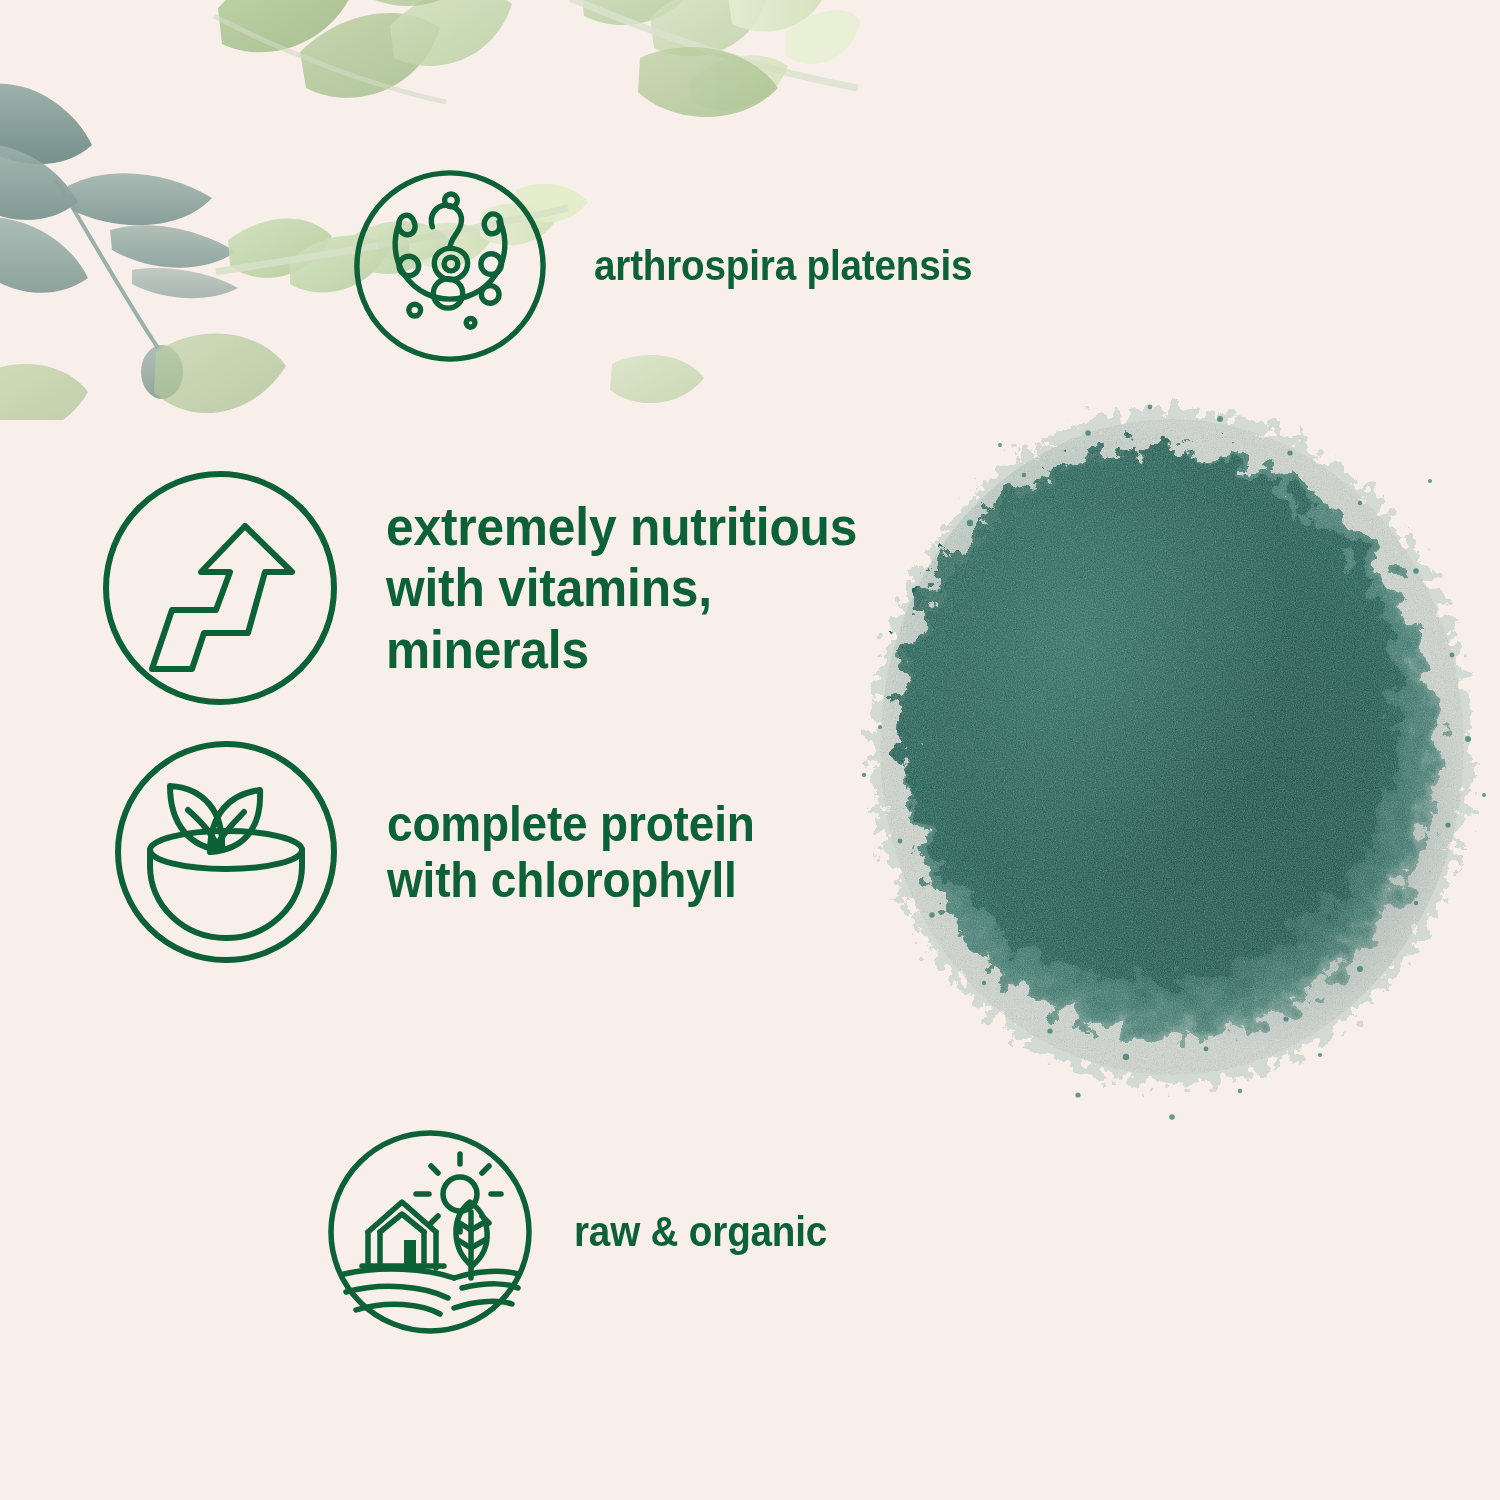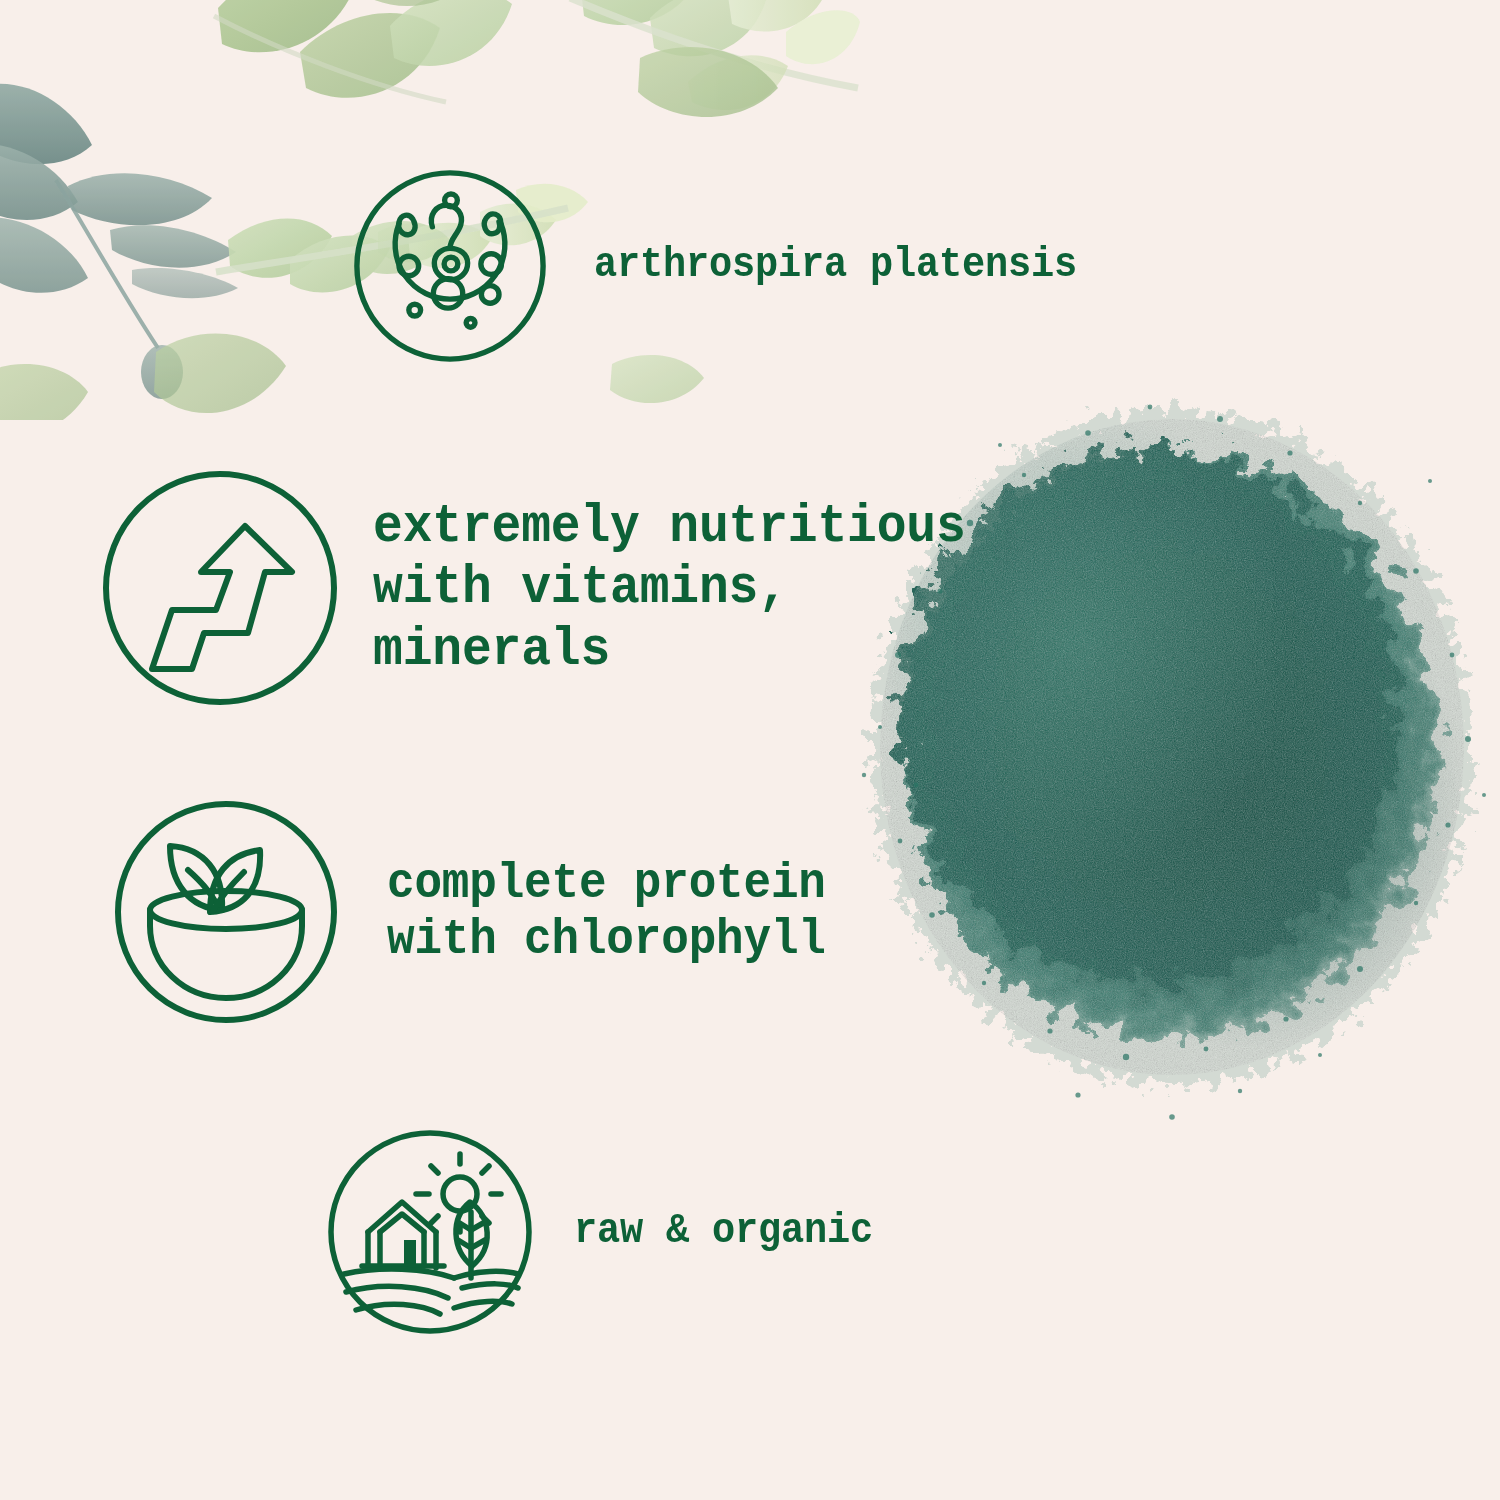--- a/index.html
+++ b/index.html
@@ -9,21 +9,21 @@
     background: #ffffff;
   }
   * { box-sizing: border-box; }
 
   .canvas {
     position: relative;
     width: 1500px;
     height: 1500px;
     background: #f8efea;
     overflow: hidden;
-    font-family: Liberation Mono, monospace;
+    font-family: Liberation Sans, sans-serif;
   }
 
   
   .botanical {
     position: absolute;
     left: -40px;
     top: -60px;
     width: 900px;
     height: 480px;
     pointer-events: none;
@@ -56,25 +56,25 @@
     line-height: 1.13;
     white-space: pre-line;
     transform: scaleX(0.92);
     transform-origin: left center;
   }
 
   #feature-0 { left: 352px; top: 168px; }
   #feature-0 .feature-icon { width: 196px; height: 196px; }
   #feature-0 .feature-label { font-size: 42px; margin-left: 46px; }
 
-  #feature-1 { left: 100px; top: 468px; }
+  #feature-1 { left: 100px; top: 468px; gap: 13px; }
   #feature-1 .feature-icon { width: 240px; height: 240px; }
   #feature-1 .feature-label { font-size: 54px; margin-left: 33px; }
 
-  #feature-2 { left: 112px; top: 798px; }
+  #feature-2 { left: 112px; top: 738px; }
   #feature-2 .feature-icon { width: 228px; height: 228px; }
   #feature-2 .feature-label { font-size: 50px; margin-left: 47px; }
 
   #feature-3 { left: 326px; top: 1128px; }
   #feature-3 .feature-icon { width: 208px; height: 208px; }
   #feature-3 .feature-label { font-size: 42px; margin-left: 40px; }
 </style>
 </head>
 <body>
 

